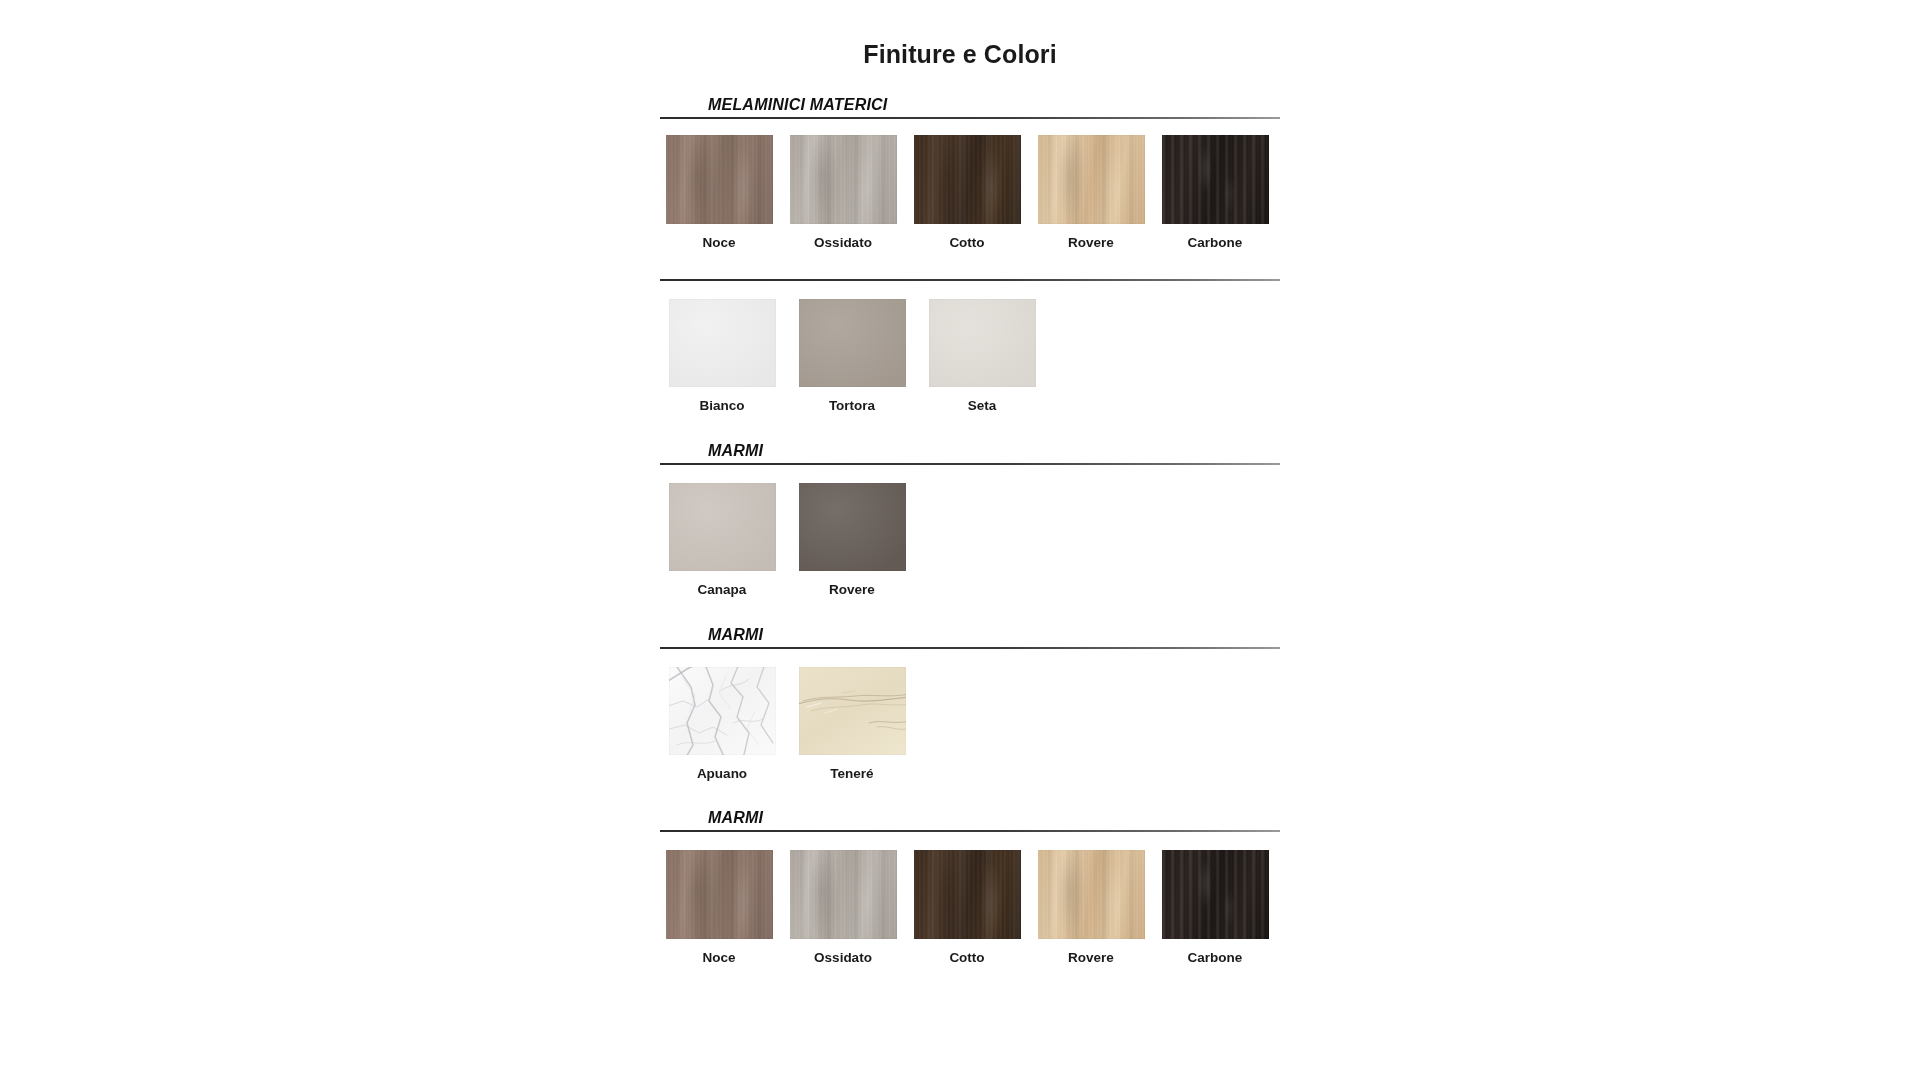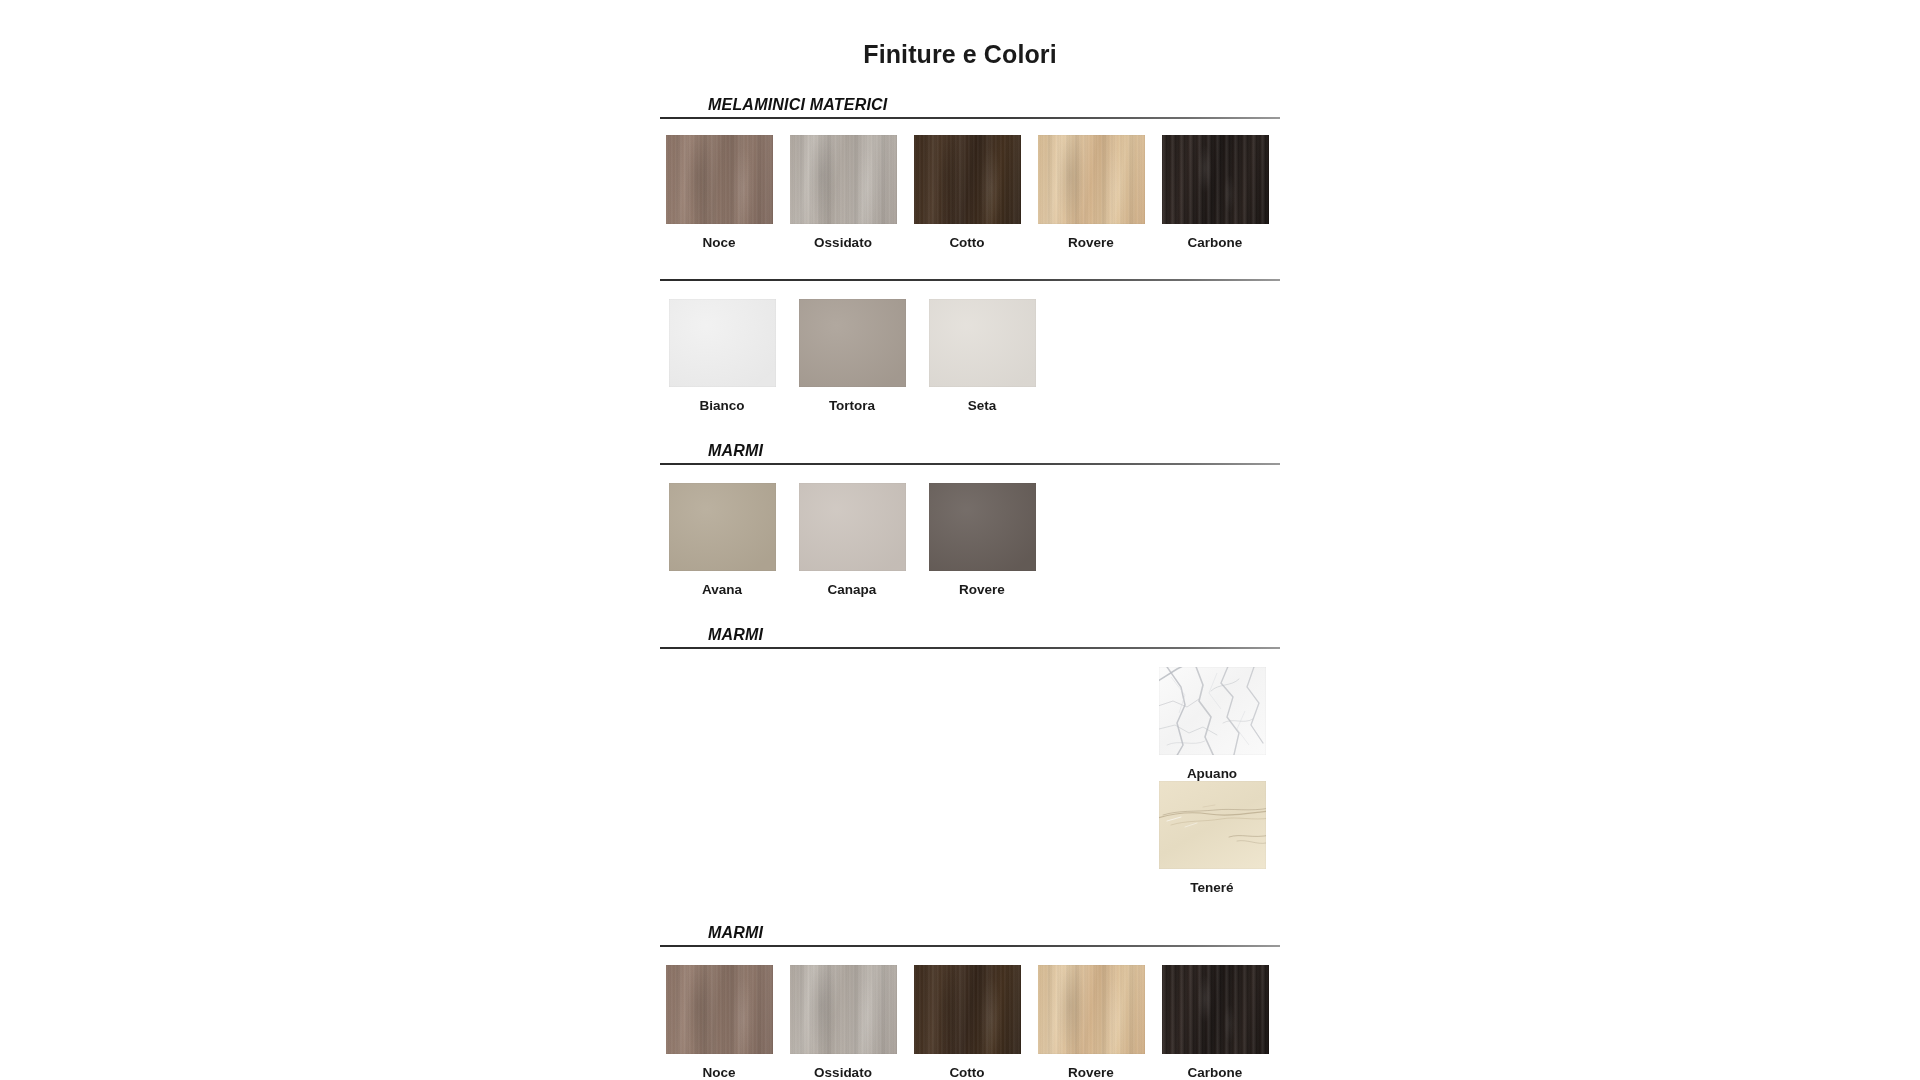--- a/index.html
+++ b/index.html
@@ -90,21 +90,21 @@
   
   .row-melaminici { margin-top: 16px; }
   .row-melaminici .swatch { height: 89px; }
 
   .row-neutri  { margin-top: 18px; }
   .row-neutri .swatch { height: 88px; }
 
   .row-dekor   { margin-top: 18px; }
   .row-dekor .swatch { height: 88px; }
 
-  .row-marmi   { margin-top: 18px; flex-direction: column; }
+  .row-marmi   { margin-top: 18px; }
   .row-marmi .swatch { height: 88px; }
 
   .row-marmi2  { margin-top: 18px; }
   .row-marmi2 .swatch { height: 89px; }
 
   .sec-gap { height: 28px; }
 
   
 
   
@@ -294,26 +294,20 @@
     </div>
 
     <div class="sec-gap"></div>
 
     <div class="section">
       <div class="section-header">MARMI</div>
       <div class="section-rule"></div>
 
       <div class="swatch-row row-dekor">
 
-        <div class="swatch-cell">
-          <div class="swatch tex-flat" style="background-color:#b3a895">
-            <div class="swatch-inner-shadow"></div>
-          </div>
-          <div class="swatch-label">Avana</div>
-        </div>
 
         <div class="swatch-cell">
           <div class="swatch tex-flat" style="background-color:#cbc3bc">
             <div class="swatch-inner-shadow"></div>
           </div>
           <div class="swatch-label">Canapa</div>
         </div>
 
         <div class="swatch-cell">
           <div class="swatch tex-flat" style="background-color:#665d58">

